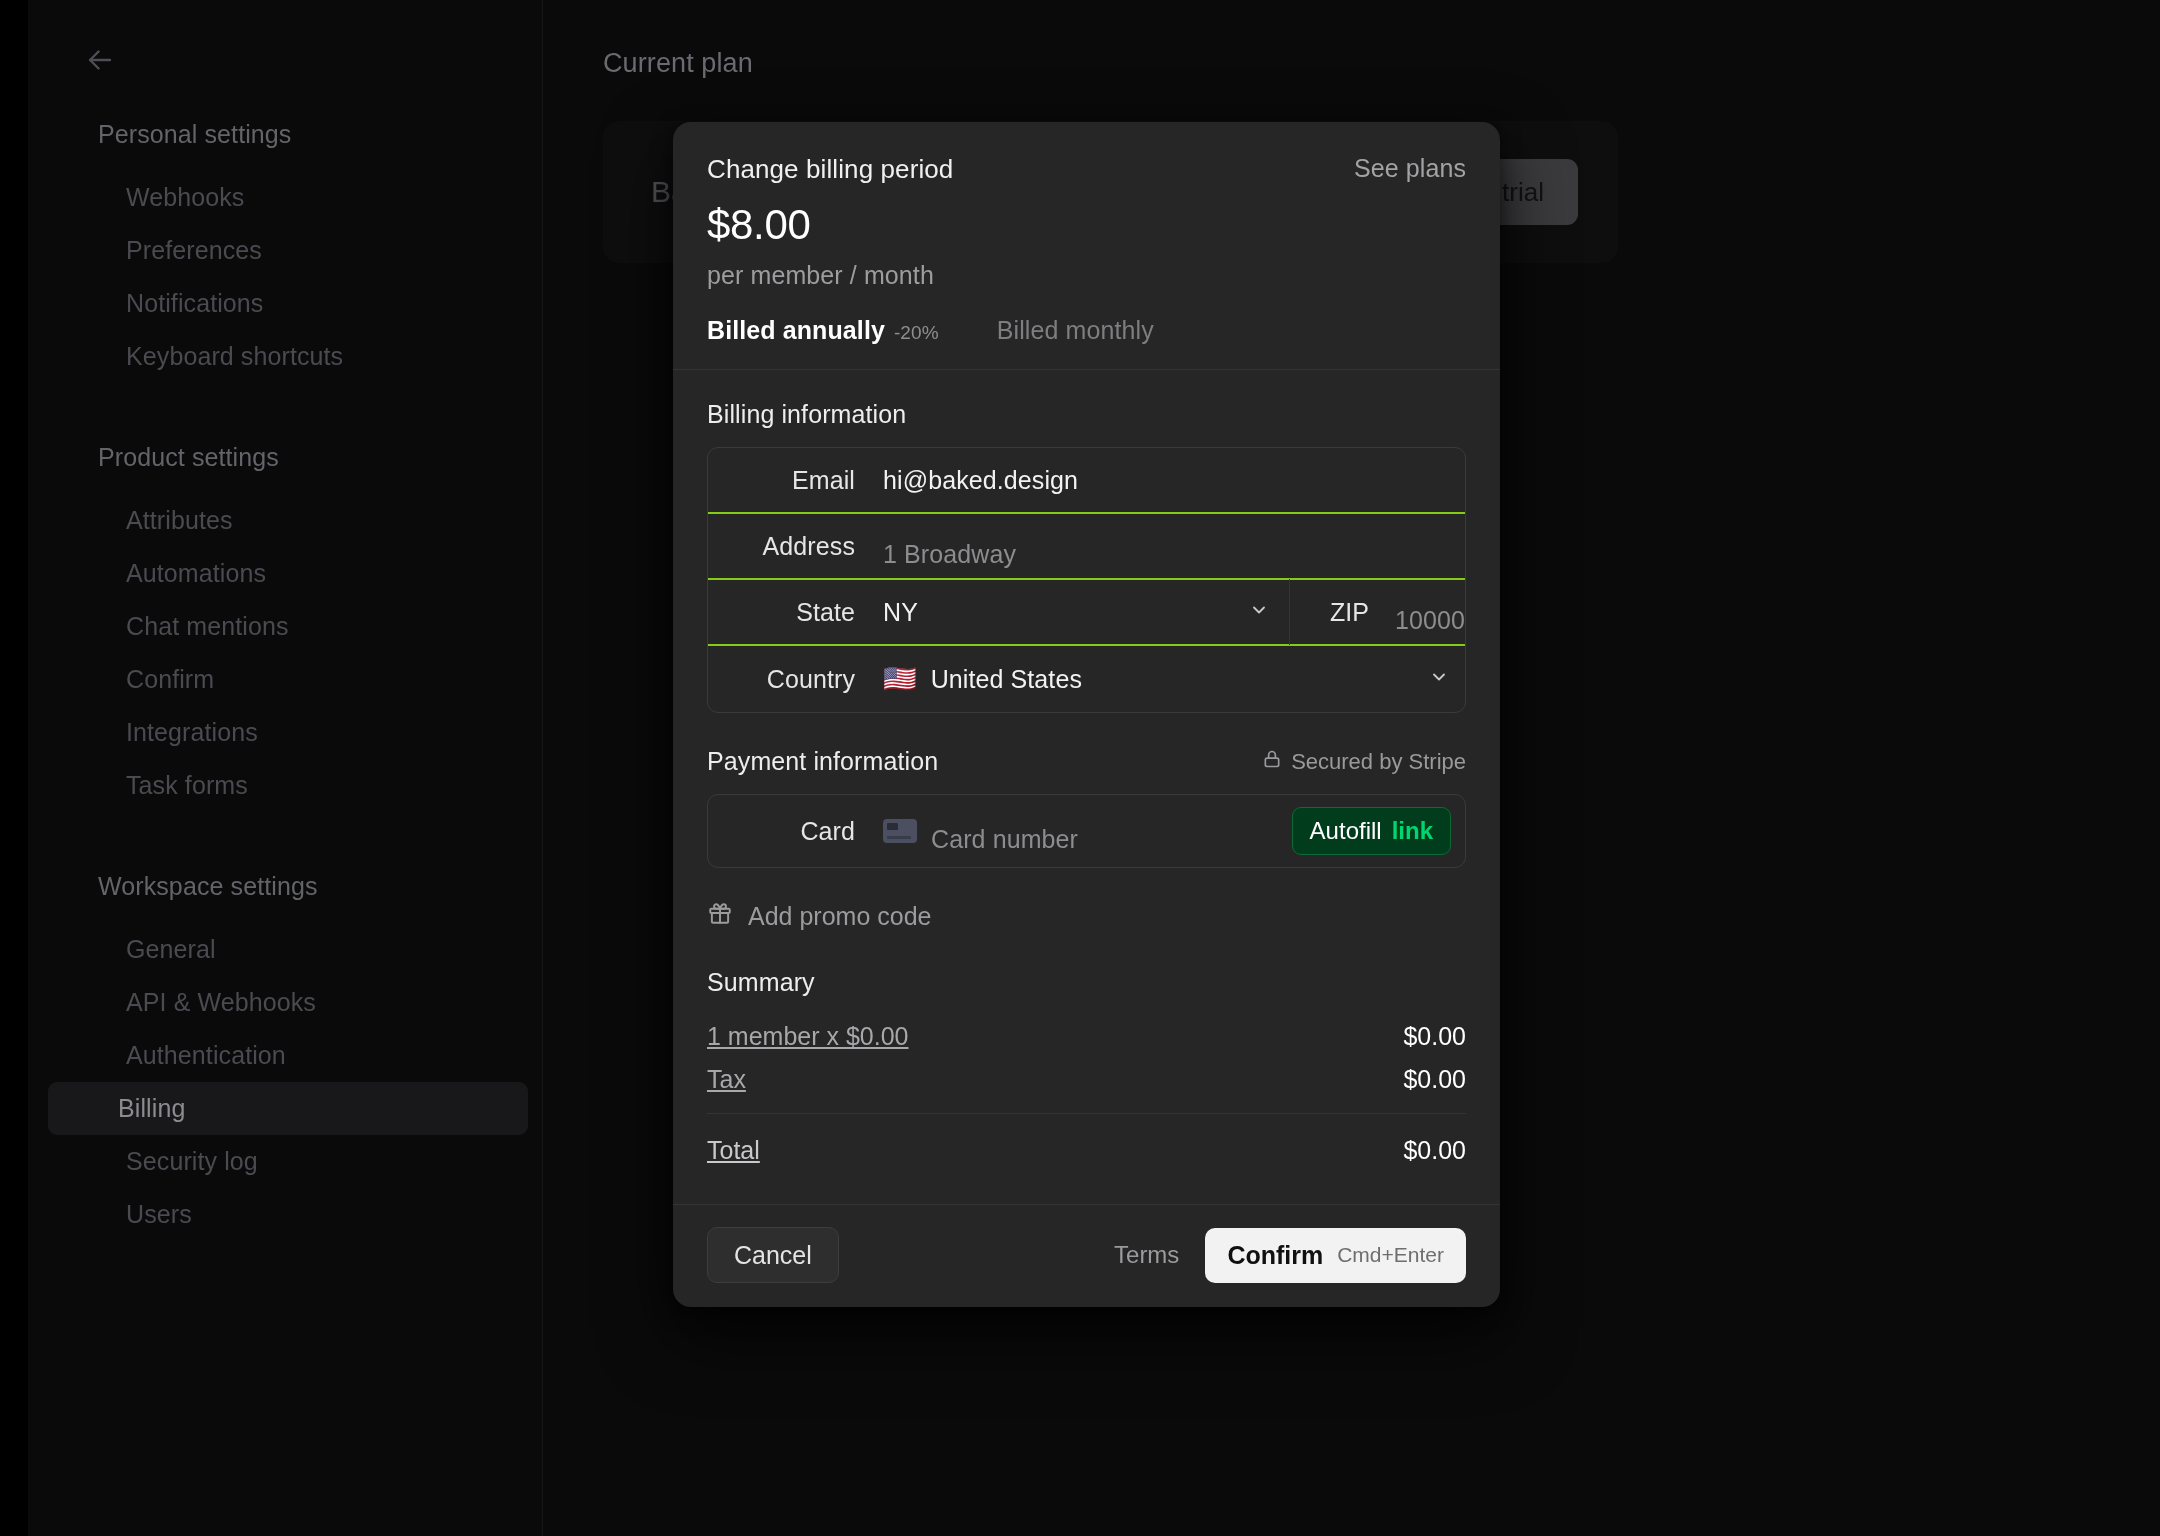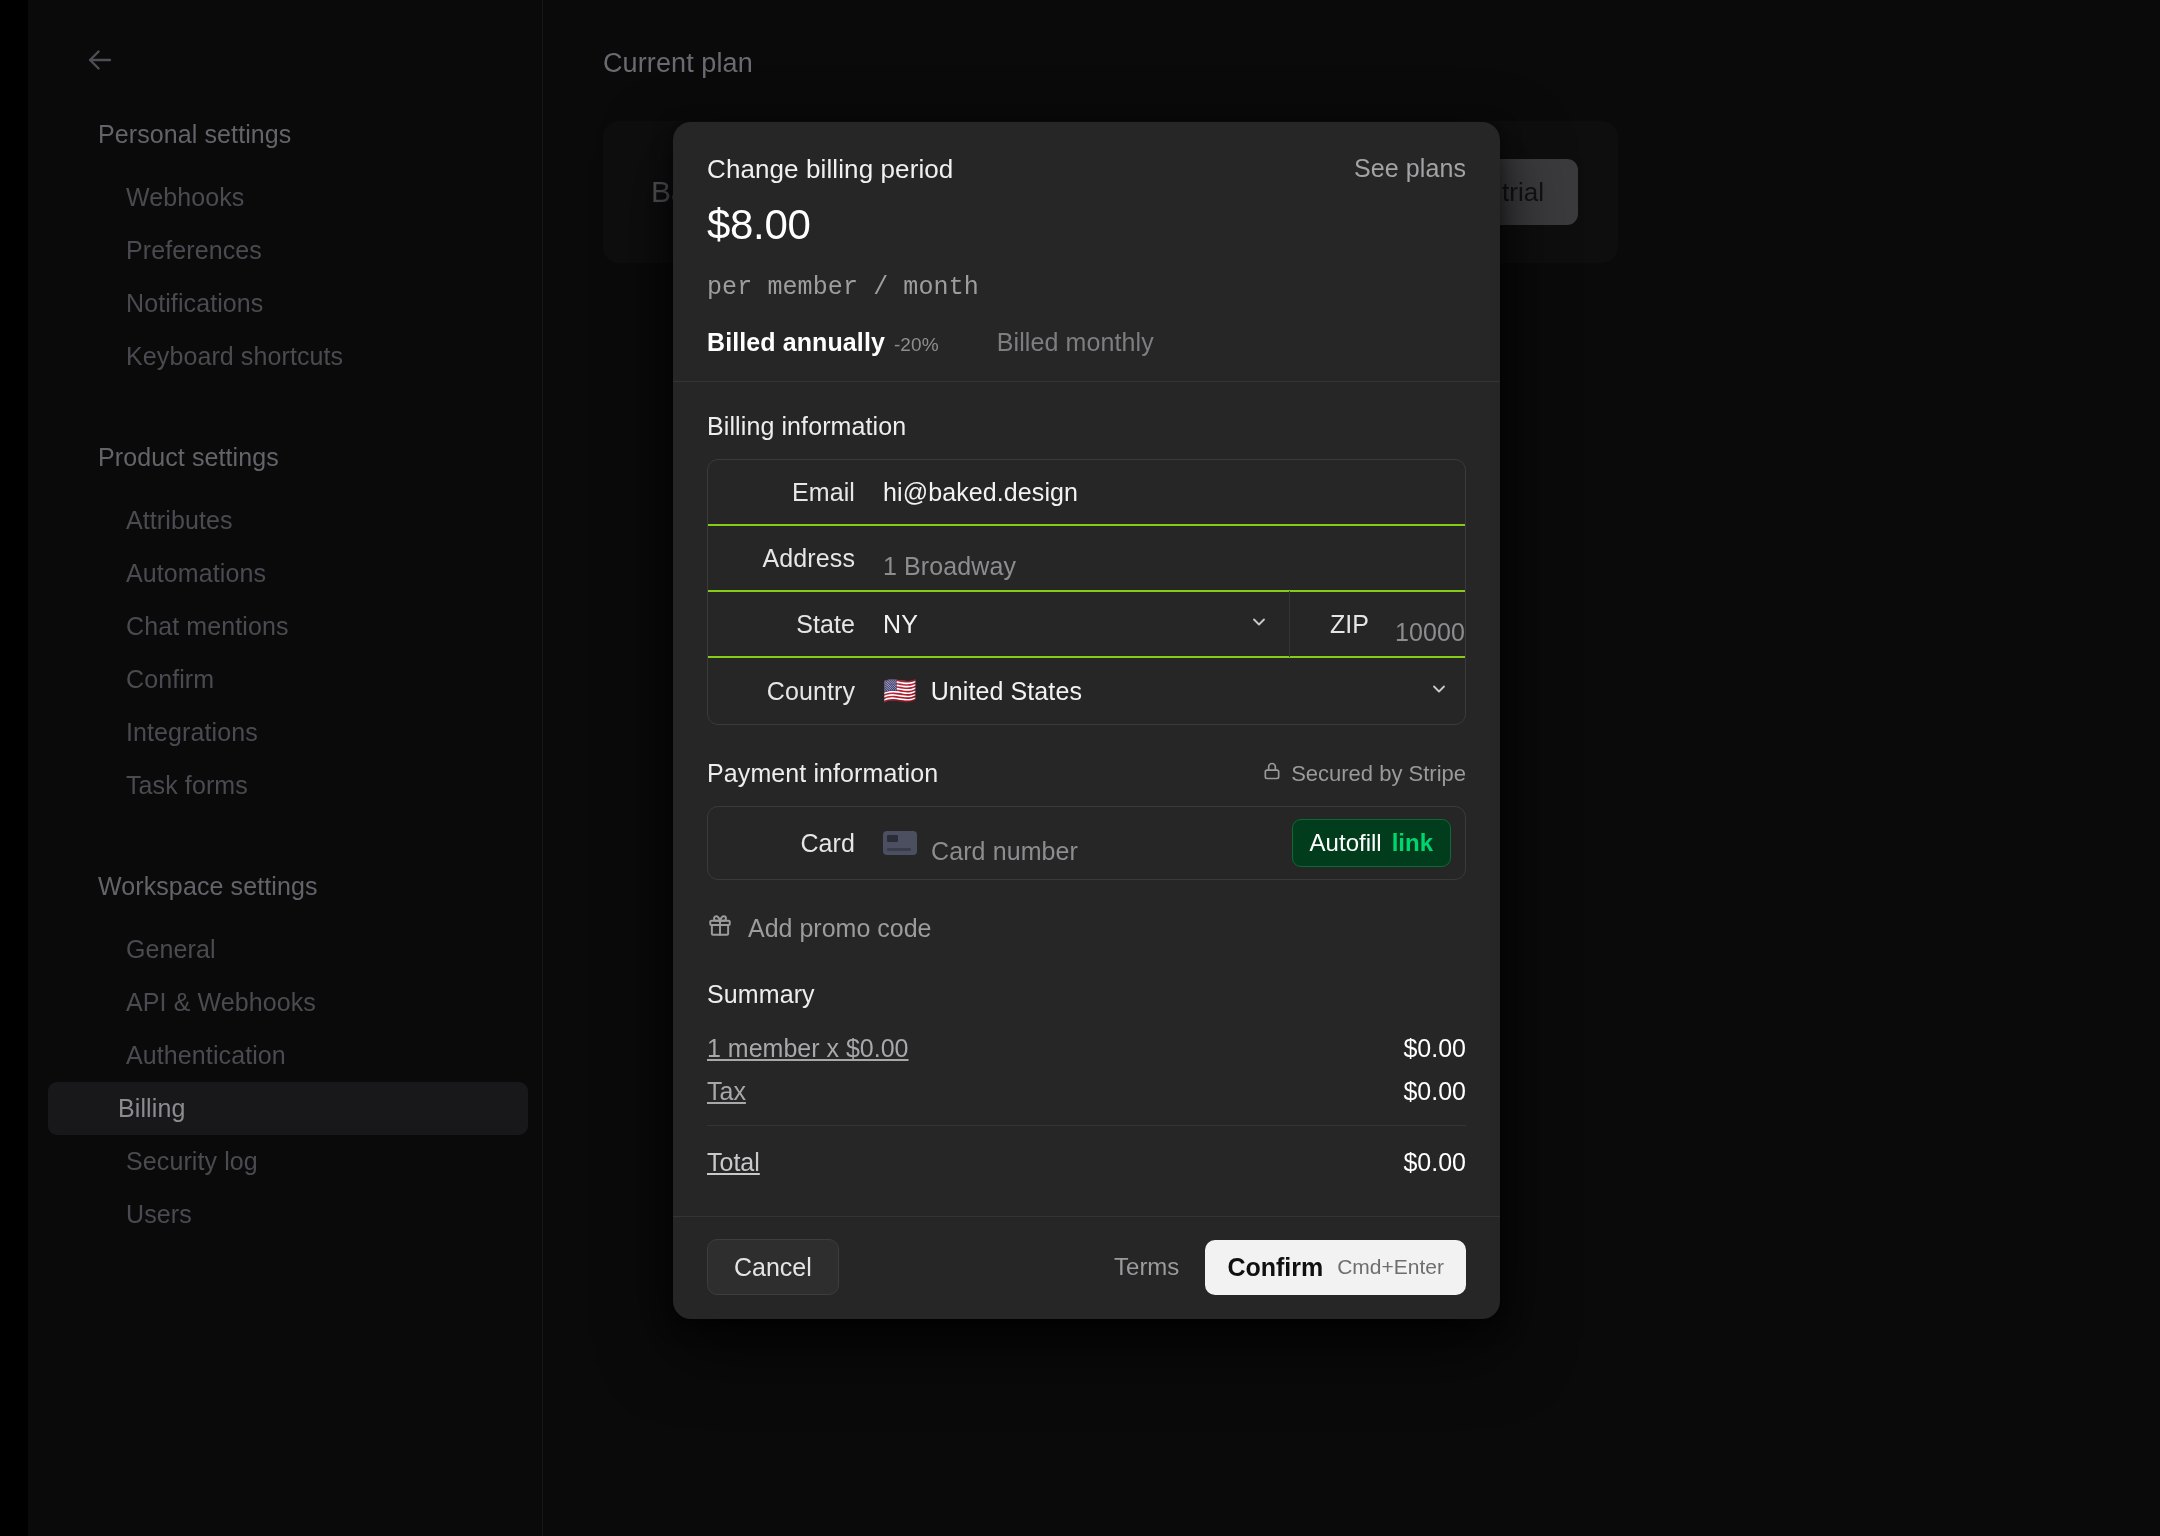--- a/index.html
+++ b/index.html
@@ -144,23 +144,22 @@
   .price {
     font-size: 42px;
     color: #ffffff;
     font-weight: 400;
     margin-top: 16px;
     letter-spacing: -.3px;
   }
   .price-sub {
     font-size: 25px;
     color: #9d9d9f;
-    margin-top: 24px;
-    letter-spacing: .1px;
-    font-family: Liberation Mono, monospace;
+    margin-top: 12px;
+    letter-spacing: .1px;
   }
   .tabs {
     display: flex;
     gap: 58px;
     margin-top: 26px;
     padding-bottom: 24px;
   }
   .tab {
     font-size: 25px;
     color: #7e7e81;

